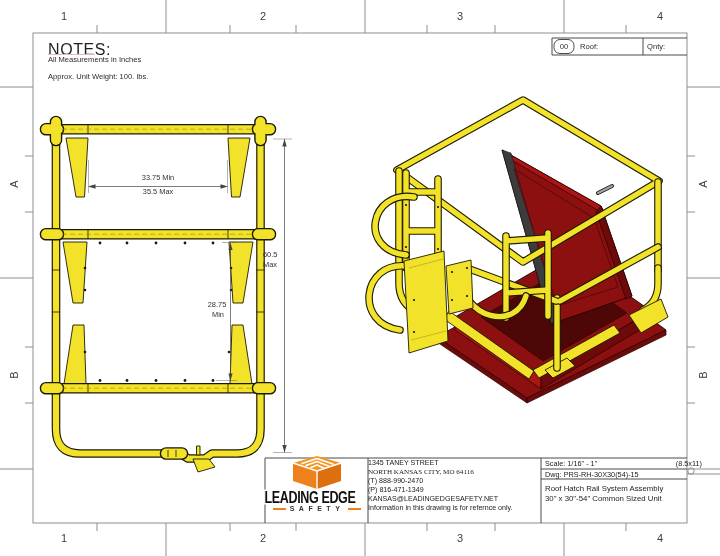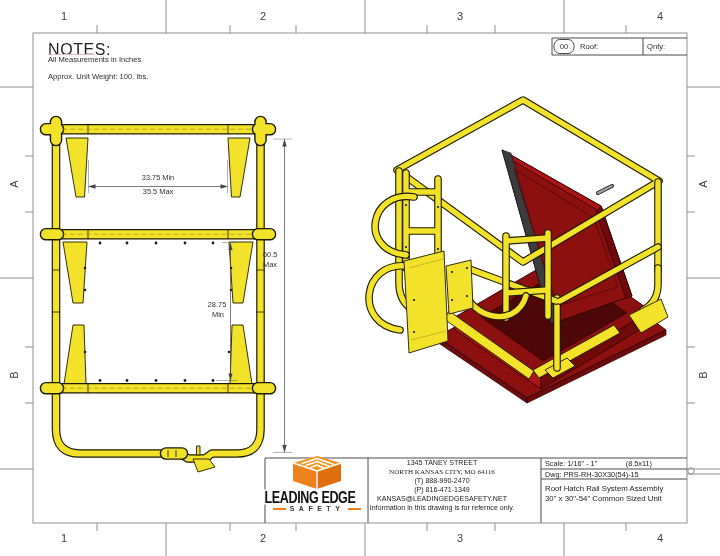--- a/index.html
+++ b/index.html
@@ -7,21 +7,21 @@
   .sheet{position:absolute;inset:0;width:720px;height:556px;background:#fff;}
   svg{position:absolute;left:0;top:0;}
   .txt{position:absolute;color:#3a3a3a;white-space:nowrap;line-height:1.12;}
   .num{font-size:11px;color:#3d3d3d;}
   .zone-letter{font-size:11px;color:#3d3d3d;transform:rotate(-90deg);transform-origin:center;}
   .notes-h{font-size:16px;letter-spacing:.6px;color:#1f1f1f;}
   .notes-l{font-size:7.6px;color:#2c2c2c;}
   .underline{position:absolute;height:1.6px;background:#d9bdcb;}
   .pb-txt{font-size:7.6px;color:#2c2c2c;}
   .dim{font-size:7.4px;color:#2f2f2f;text-align:center;}
-  .addr{font-size:7.1px;color:#222;left:368px;width:148px;text-align:center;}
+  .addr{font-size:7.1px;color:#222;left:368px;width:148px;}
   .tb-s{font-size:7.3px;color:#222;}
   .tb-t{font-size:7.8px;color:#1d1d1d;}
   .safety{display:flex;align-items:center;gap:4px;font-size:7px;font-weight:bold;letter-spacing:4.5px;color:#3b3328;}
   .safety::before,.safety::after{content:"";flex:1;height:1.6px;background:var(--logo-orange,#EF811C);}
   
   .grid{stroke:var(--grid-line,#8f8f8f);stroke-width:1;fill:none;}
   .tbl{stroke:#4a4a4a;stroke-width:1;fill:none;}
   .t-out{fill:none;stroke:var(--rail-outline,#1C1A00);stroke-width:8.6;stroke-linecap:round;stroke-linejoin:round;}
   .t-in{fill:none;stroke:var(--rail-yellow,#F2E22A);stroke-width:6.2;stroke-linecap:round;stroke-linejoin:round;}
   .r-out{fill:none;stroke:var(--rail-outline,#1C1A00);stroke-width:10.6;stroke-linecap:round;}
@@ -265,21 +265,21 @@
 <div class="txt dim" style="left:204px;top:301px;width:26px;text-align:center;">28.75</div>
 <div class="txt dim" style="left:208px;top:311px;width:20px;text-align:center;">Min</div>
 
 <div class="txt addr" style="top:460px;">1345 TANEY STREET</div>
 <div class="txt addr" style="top:469px;font-family:Liberation Serif, serif;">NORTH KANSAS CITY, MO 64116</div>
 <div class="txt addr" style="top:478px;">(T) 888-990-2470</div>
 <div class="txt addr" style="top:487px;">(P) 816-471-1349</div>
 <div class="txt addr" style="top:496px;">KANSAS@LEADINGEDGESAFETY.NET</div>
 <div class="txt addr" style="top:505px;">Information in this drawing is for refernce only.</div>
 <div class="txt tb-s" style="left:545px;top:460px;">Scale: 1/16" - 1"</div>
-<div class="txt tb-s" style="left:568px;top:460px;width:84px;text-align:right;">(8.5x11)</div>
+<div class="txt tb-s" style="left:618px;top:460px;width:84px;text-align:right;">(8.5x11)</div>
 <div class="txt tb-s" style="left:545px;top:470.5px;">Dwg: PRS-RH-30X30(54)-15</div>
 <div class="txt tb-t" style="left:545px;top:484.5px;">Roof Hatch Rail System Assembly</div>
 <div class="txt tb-t" style="left:545px;top:494.5px;">30" x 30"-54" Common Sized Unit</div>
 <div class="txt safety" style="left:273px;top:505px;width:88px;">
   <span>SAFETY</span>
 </div>
 
 </div>
 
 </body></html>

